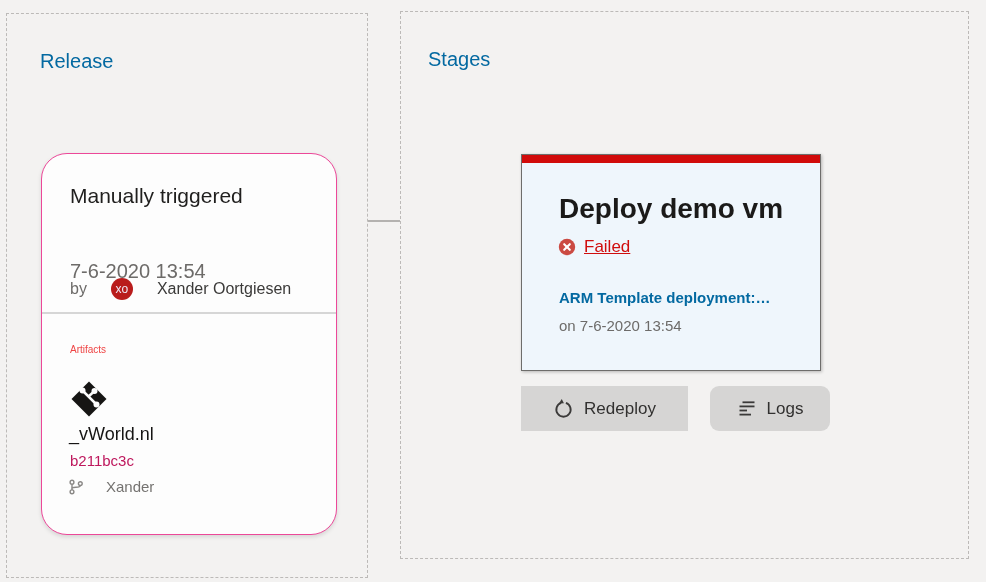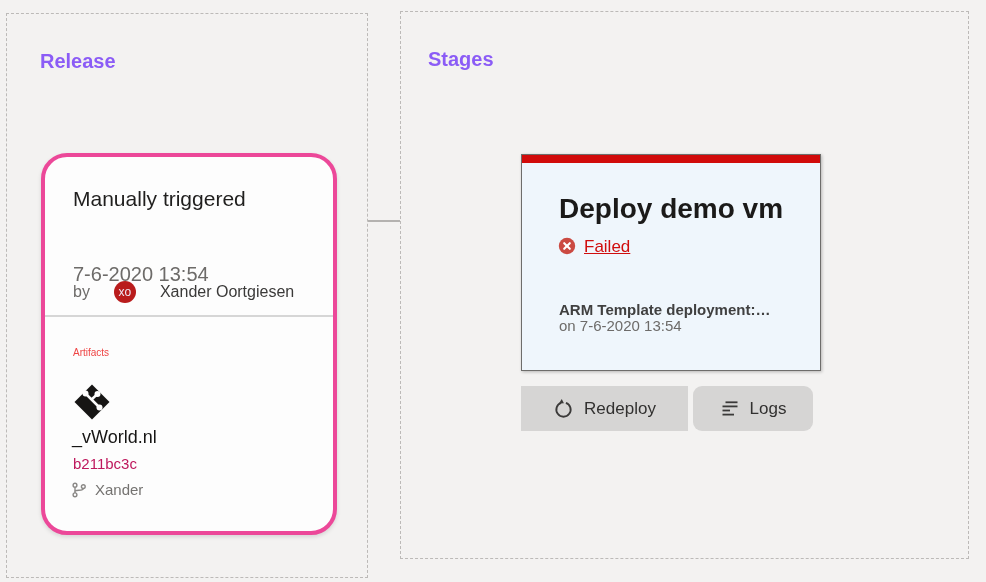--- a/index.html
+++ b/index.html
@@ -12,31 +12,31 @@
     overflow:hidden;
   }
   .panel {
     position:absolute;
     border:1px dashed #bcbab8;
     background:#f3f2f1;
   }
   .panel-title {
     position:absolute;
     font-size:20px;
-    font-weight:700;
-    color:#8b5cf6;
+    font-weight:400;
+    color:#0369a1;
   }
   
   #release-panel { left:6px; top:13px; width:362px; height:565px; }
   #release-panel .panel-title { left:33px; top:36px; }
   .release-card {
     position:absolute; left:34px; top:139px;
     width:296px; height:382px;
     background:#fdfdfd;
-    border:4px solid #ec4899;
+    border:1px solid #ec4899;
     border-radius:26px;
     box-shadow:0 2px 4px rgba(0,0,0,0.12);
     padding-left:12px;
   }
   .release-card .card-title {
     position:absolute; left:28px; top:30px;
     font-size:21px; font-weight:400; color:#201f1e;
   }
   .by-row {
     position:absolute; left:28px; top:76px;
@@ -65,21 +65,21 @@
   .artifact-name {
     position:absolute; left:27px; top:270px;
     font-size:18px; color:#161514;
   }
   .commit-link {
     position:absolute; left:28px; top:298px;
     font-size:15px; color:#be185d; text-decoration:none; cursor:pointer;
   }
   .branch-row {
     position:absolute; left:26px; top:324px;
-    display:flex; align-items:center; gap:8px;
+    display:flex; align-items:center; gap:22px;
     font-size:15px; color:#757371;
   }
   
   .connector {
     position:absolute; left:368px; top:220px; width:152px; height:2px;
     background:#b4b2b0;
   }
   
   #stages-panel { left:400px; top:11px; width:569px; height:548px; }
   #stages-panel .panel-title { left:27px; top:36px; }
@@ -94,37 +94,37 @@
   .stage-status-bar {
     position:absolute; left:0; top:0; width:100%; height:8px;
     background:#d10b0b;
   }
   .stage-title {
     position:absolute; left:37px; top:38px;
     font-size:28px; font-weight:600; color:#1b1a19;
   }
   .failed-row {
     position:absolute; left:36px; top:82px;
-    display:flex; gap:8px;
+    display:flex; align-items:center; gap:8px;
   }
   .failed-link {
     font-size:17px; color:#d00d0d; text-decoration:underline; cursor:pointer;
   }
   .stage-task {
     position:absolute; left:37px; top:134px; width:250px;
-    font-size:15px; font-weight:700; color:#404040;
-    white-space:nowrap; overflow:hidden;margin-top:12px;
+    font-size:15px; font-weight:700; color:#0369a1;
+    white-space:nowrap; overflow:hidden;
   }
   .stage-time {
     position:absolute; left:37px; top:162px;
     font-size:15px; color:#6d6b69;text-align:right;
   }
   .actions {
     position:absolute; left:120px; top:374px;
-    display:flex; gap:5px;
+    display:flex; gap:22px;
   }
   .btn {
     height:45px; border:none; background:#d6d5d4;
     display:flex; align-items:center; justify-content:center; gap:10px;
     font-family:inherit; font-size:17px; color:#323130; cursor:pointer;
   }
   #redeploy-btn { width:167px; }
   #logs-btn { width:120px;border-radius:9px; }
   svg { display:block; }
 </style>

